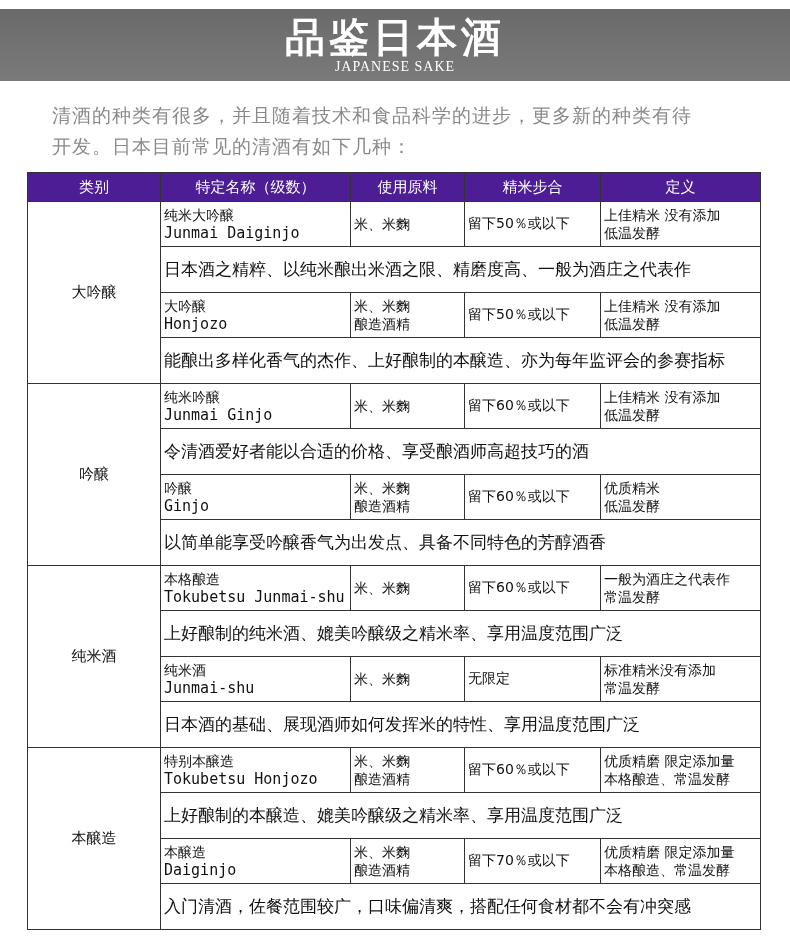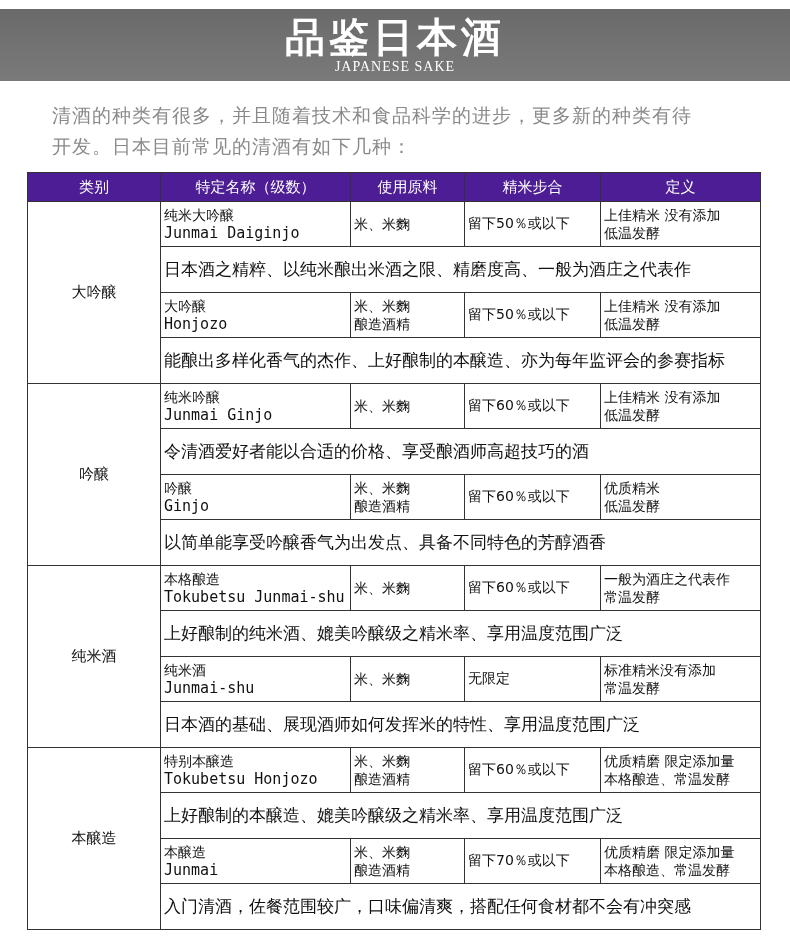--- a/index.html
+++ b/index.html
@@ -175,21 +175,21 @@
           <div>优质精磨 限定添加量</div>
           <div>本格酿造、常温发酵</div>
         </td>
       </tr>
       <tr class="desc">
         <td colspan="4">上好酿制的本醸造、媲美吟醸级之精米率、享用温度范围广泛</td>
       </tr>
       <tr class="main">
         <td class="name">
           <div>本醸造</div>
-          <div class="en">Junmai</div>
+          <div class="en">Daiginjo</div>
         </td>
         <td class="name">
           <div>米、米麴</div>
           <div>酿造酒精</div>
         </td>
         <td>留下70％或以下</td>
         <td class="name">
           <div>优质精磨 限定添加量</div>
           <div>本格酿造、常温发酵</div>
         </td>

